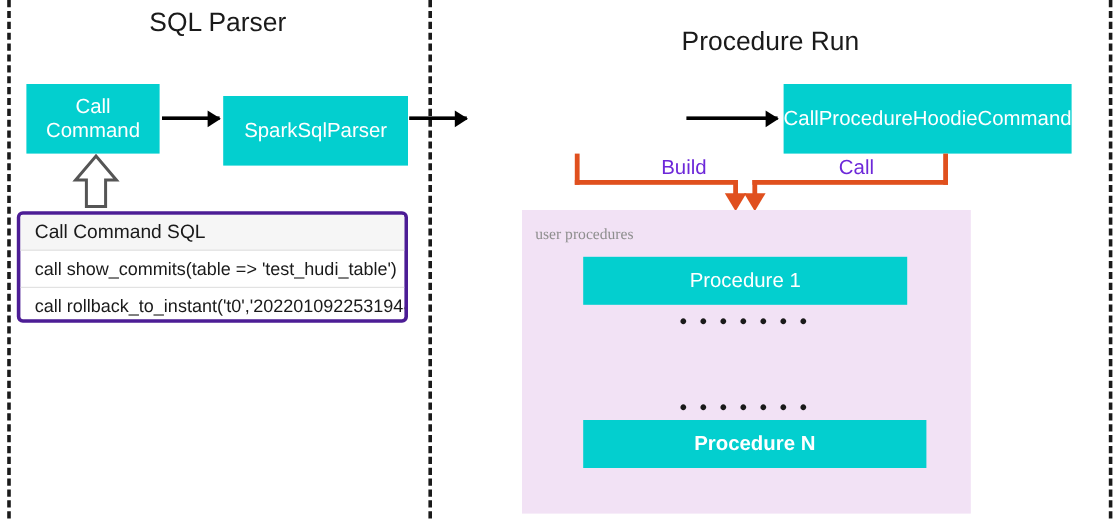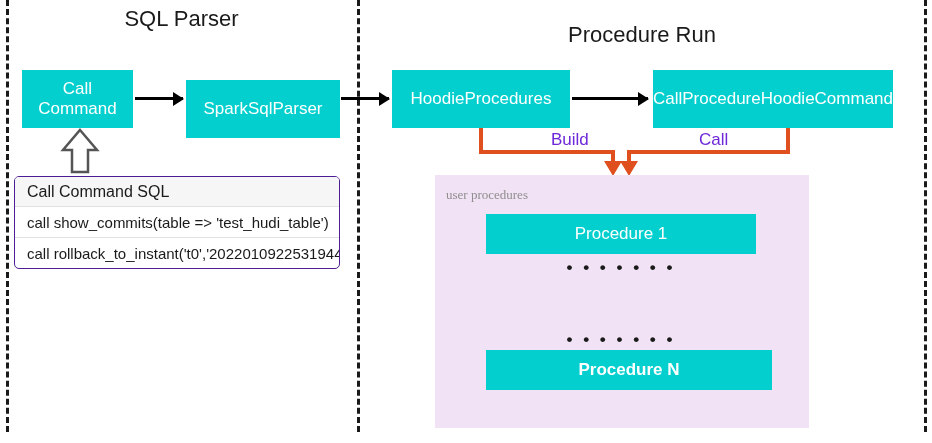--- a/index.html
+++ b/index.html
@@ -70,21 +70,21 @@
   }
 
   
   .up-arrow {
     position: absolute;
   }
 
   
   .sql-table {
     position: absolute;
-    border: 1px solid #4c1d95;
+    border: 3px solid #4c1d95;
     border-radius: 5px;
     background: #ffffff;
     box-sizing: border-box;
     overflow: hidden;
   }
   .sql-row {
     box-sizing: border-box;
     padding: 0 12px;
     display: flex;
     align-items: center;
@@ -172,23 +172,20 @@
       <polygon points="20,2 37,22 28,22 28,44 12,44 12,22 3,22" fill="#ffffff" stroke="#555555" stroke-width="2.5" stroke-linejoin="miter"></polygon>
     </svg>
   </span>
 
   <div class="sql-table" style="left:14px; top:176px; width:326px; height:93px;">
     <div class="sql-row header" style="height:30px;">Call Command SQL</div>
     <div class="sql-row" style="height:31px;">call show_commits(table =&gt; 'test_hudi_table')</div>
     <div class="sql-row" style="height:31px;">call rollback_to_instant('t0','20220109225319449')</div>
   </div>
 
-  <div class="node" style="left:392px; top:70px; width:178px; height:58px;">
-    <span>HoodieProcedures</span>
-  </div>
 
   <div class="arrow-h" style="left:572px; top:97px; width:76px;"></div>
 
   <div class="node" style="left:653px; top:70px; width:240px; height:58px;">
     <span>CallProcedureHoodieCommand</span>
   </div>
 
   <div class="orange-seg" style="left:479px; top:128px; width:4px; height:26px;"></div>
   <div class="orange-seg" style="left:479px; top:150px; width:136px; height:4px;"></div>
   <div class="orange-seg" style="left:611px; top:150px; width:4px; height:14px;"></div>

